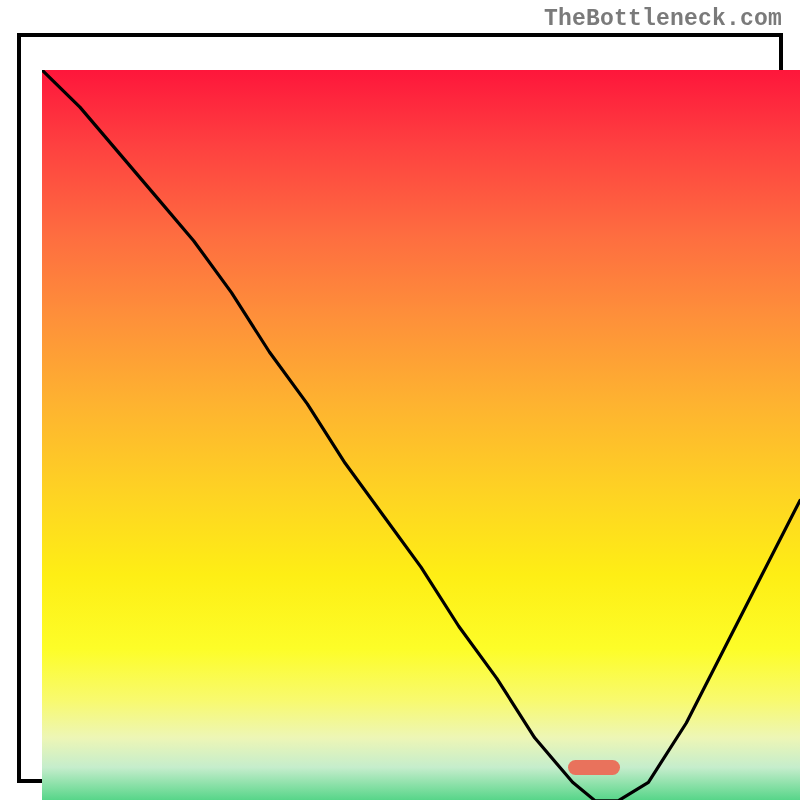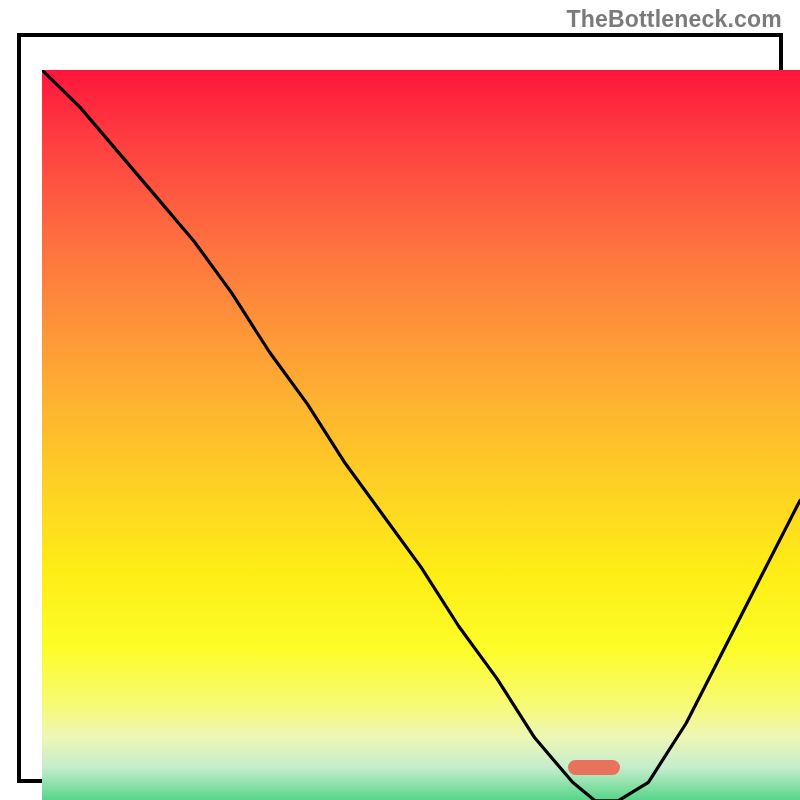--- a/index.html
+++ b/index.html
@@ -74,21 +74,21 @@
   }
   .marker {
     position: absolute;
     background: #E9725C;
     border-radius: 8px;
   }
   .watermark {
     position: absolute;
     top: 6px;
     right: 18px;
-    font-family: Liberation Sans, sans-serif;
+    font-family: Liberation Mono, monospace;
     font-size: 23px;
     font-weight: bold;
     color: #7A7A7A;
     letter-spacing: 0.2px;
   }
 </style>
 </head>
 <body>
 
 <div class="outer">

